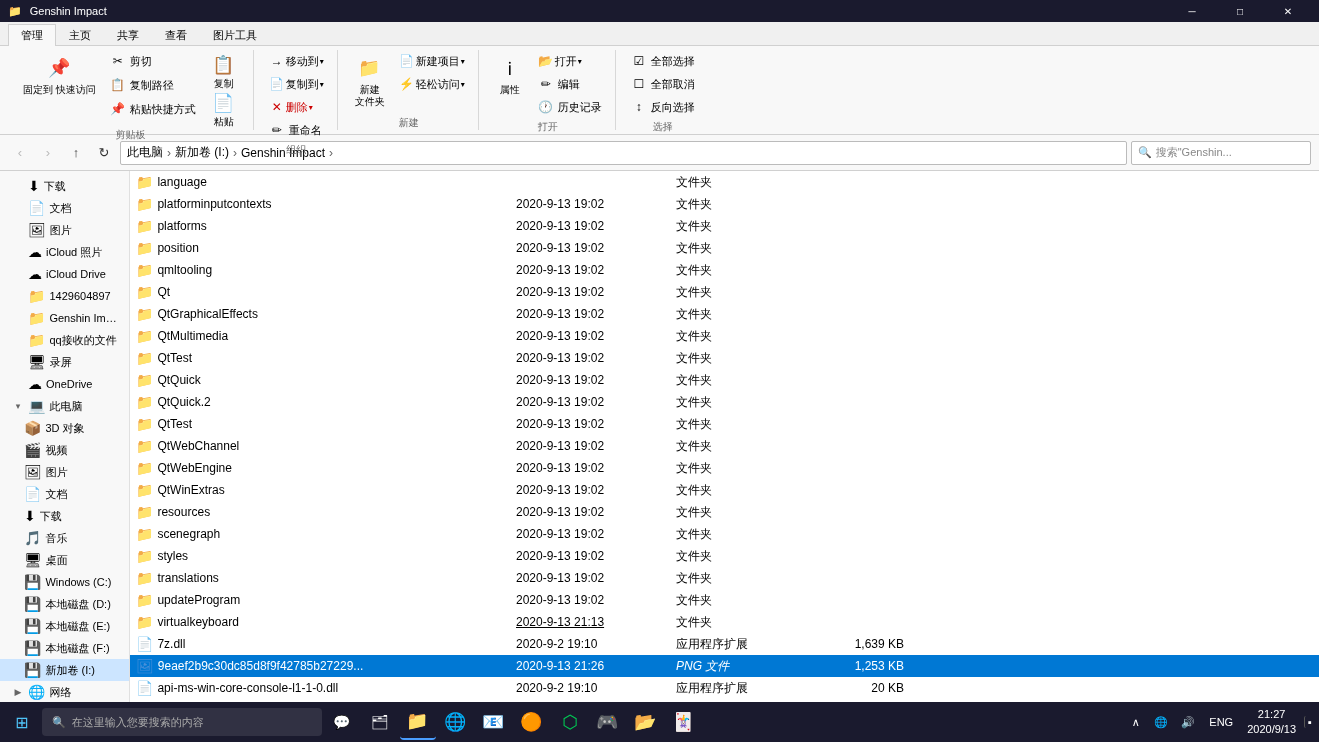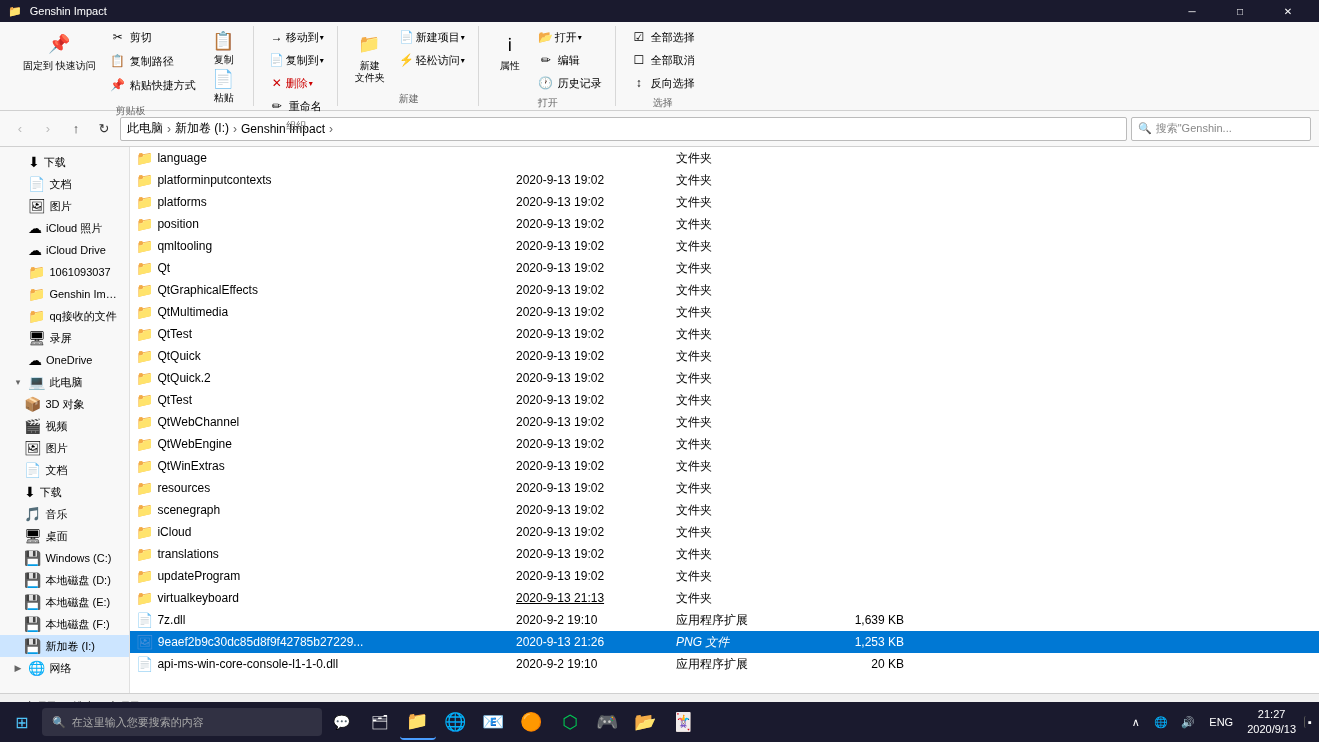--- a/index.html
+++ b/index.html
@@ -93,20 +93,27 @@
     <span>Genshin Impact</span>
   </div>
   <div class="title-bar-controls">
     <div class="title-ctrl">─</div>
     <div class="title-ctrl">□</div>
     <div class="title-ctrl close">✕</div>
   </div>
 </div>
 
 <div class="ribbon">
+  <div class="ribbon-tabs">
+    <div class="ribbon-tab active">管理</div>
+    <div class="ribbon-tab">主页</div>
+    <div class="ribbon-tab">共享</div>
+    <div class="ribbon-tab">查看</div>
+    <div class="ribbon-tab">图片工具</div>
+  </div>
   <div class="ribbon-content">
 
     <div class="ribbon-group">
       <div class="ribbon-group-items">
         <div class="ribbon-btn">
           <div class="ribbon-btn-icon">📌</div>
           <div class="ribbon-btn-label">固定到
 快速访问</div>
         </div>
         <div style="display:flex;flex-direction:column;gap:2px;">
@@ -276,21 +283,21 @@
       <span class="sidebar-item-label">iCloud 照片</span>
     </div>
     <div class="sidebar-item">
       <span class="sidebar-expand"> </span>
       <span class="sidebar-item-icon">☁</span>
       <span class="sidebar-item-label">iCloud Drive</span>
     </div>
     <div class="sidebar-item">
       <span class="sidebar-expand"> </span>
       <span class="sidebar-item-icon">📁</span>
-      <span class="sidebar-item-label">1061093037</span>
+      <span class="sidebar-item-label">1429604897</span>
     </div>
     <div class="sidebar-item">
       <span class="sidebar-expand"> </span>
       <span class="sidebar-item-icon">📁</span>
       <span class="sidebar-item-label">Genshin Impac</span>
     </div>
     <div class="sidebar-item">
       <span class="sidebar-expand"> </span>
       <span class="sidebar-item-icon">📁</span>
       <span class="sidebar-item-label">qq接收的文件</span>
@@ -518,21 +525,21 @@
             <span class="folder-icon">📁</span>
             <span>scenegraph</span>
           </div>
           <div class="file-cell" style="width: 160px; flex-shrink: 0;">2020-9-13 19:02</div>
           <div class="file-cell" style="width: 140px; flex-shrink: 0;">文件夹</div>
           <div class="file-cell" style="width: 100px; flex-shrink: 0; justify-content: flex-end;"></div>
         </div>
         <div class="file-row">
           <div class="file-cell file-name-cell">
             <span class="folder-icon">📁</span>
-            <span>iCloud</span>
+            <span>styles</span>
           </div>
           <div class="file-cell" style="width: 160px; flex-shrink: 0;">2020-9-13 19:02</div>
           <div class="file-cell" style="width: 140px; flex-shrink: 0;">文件夹</div>
           <div class="file-cell" style="width: 100px; flex-shrink: 0; justify-content: flex-end;"></div>
         </div>
         <div class="file-row">
           <div class="file-cell file-name-cell">
             <span class="folder-icon">📁</span>
             <span>translations</span>
           </div>

